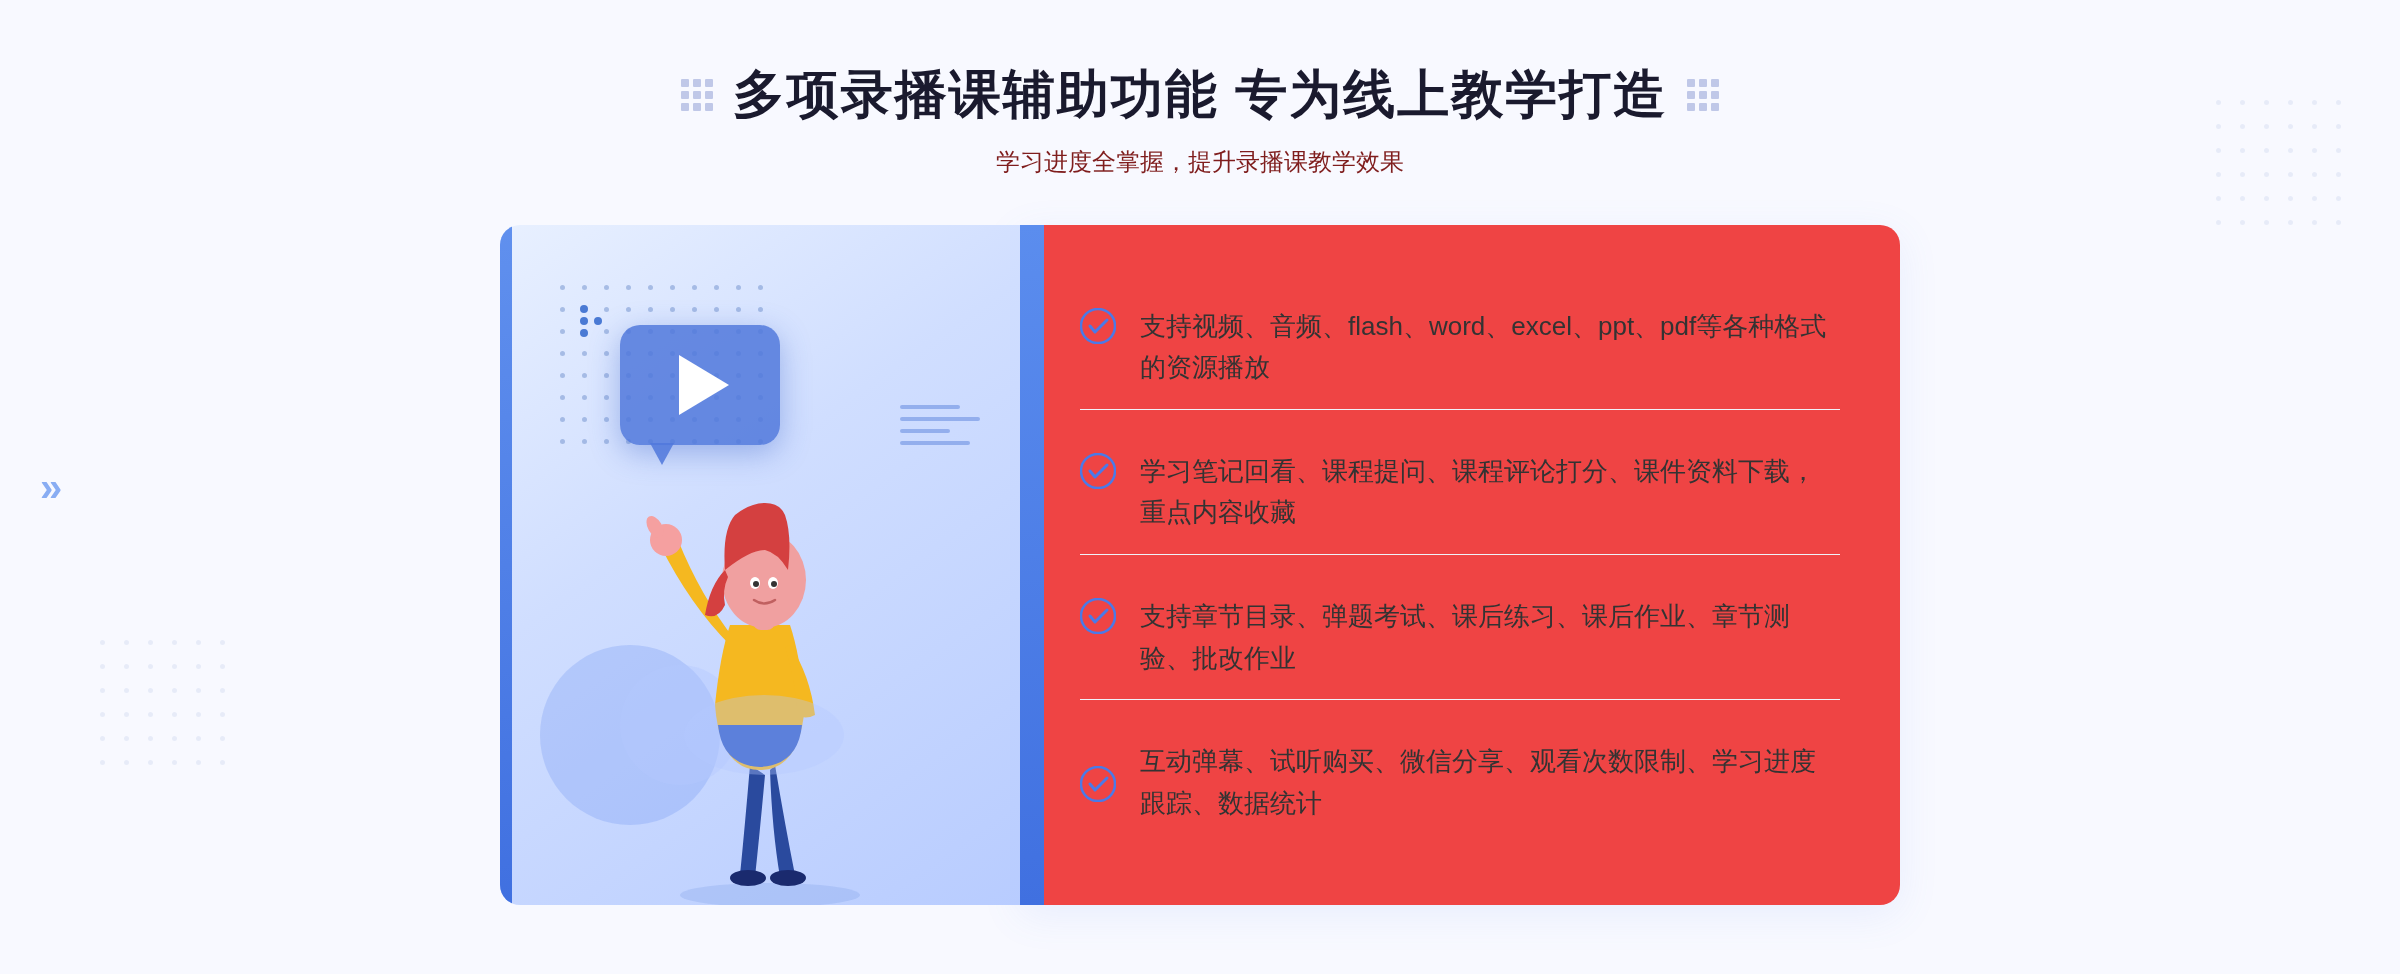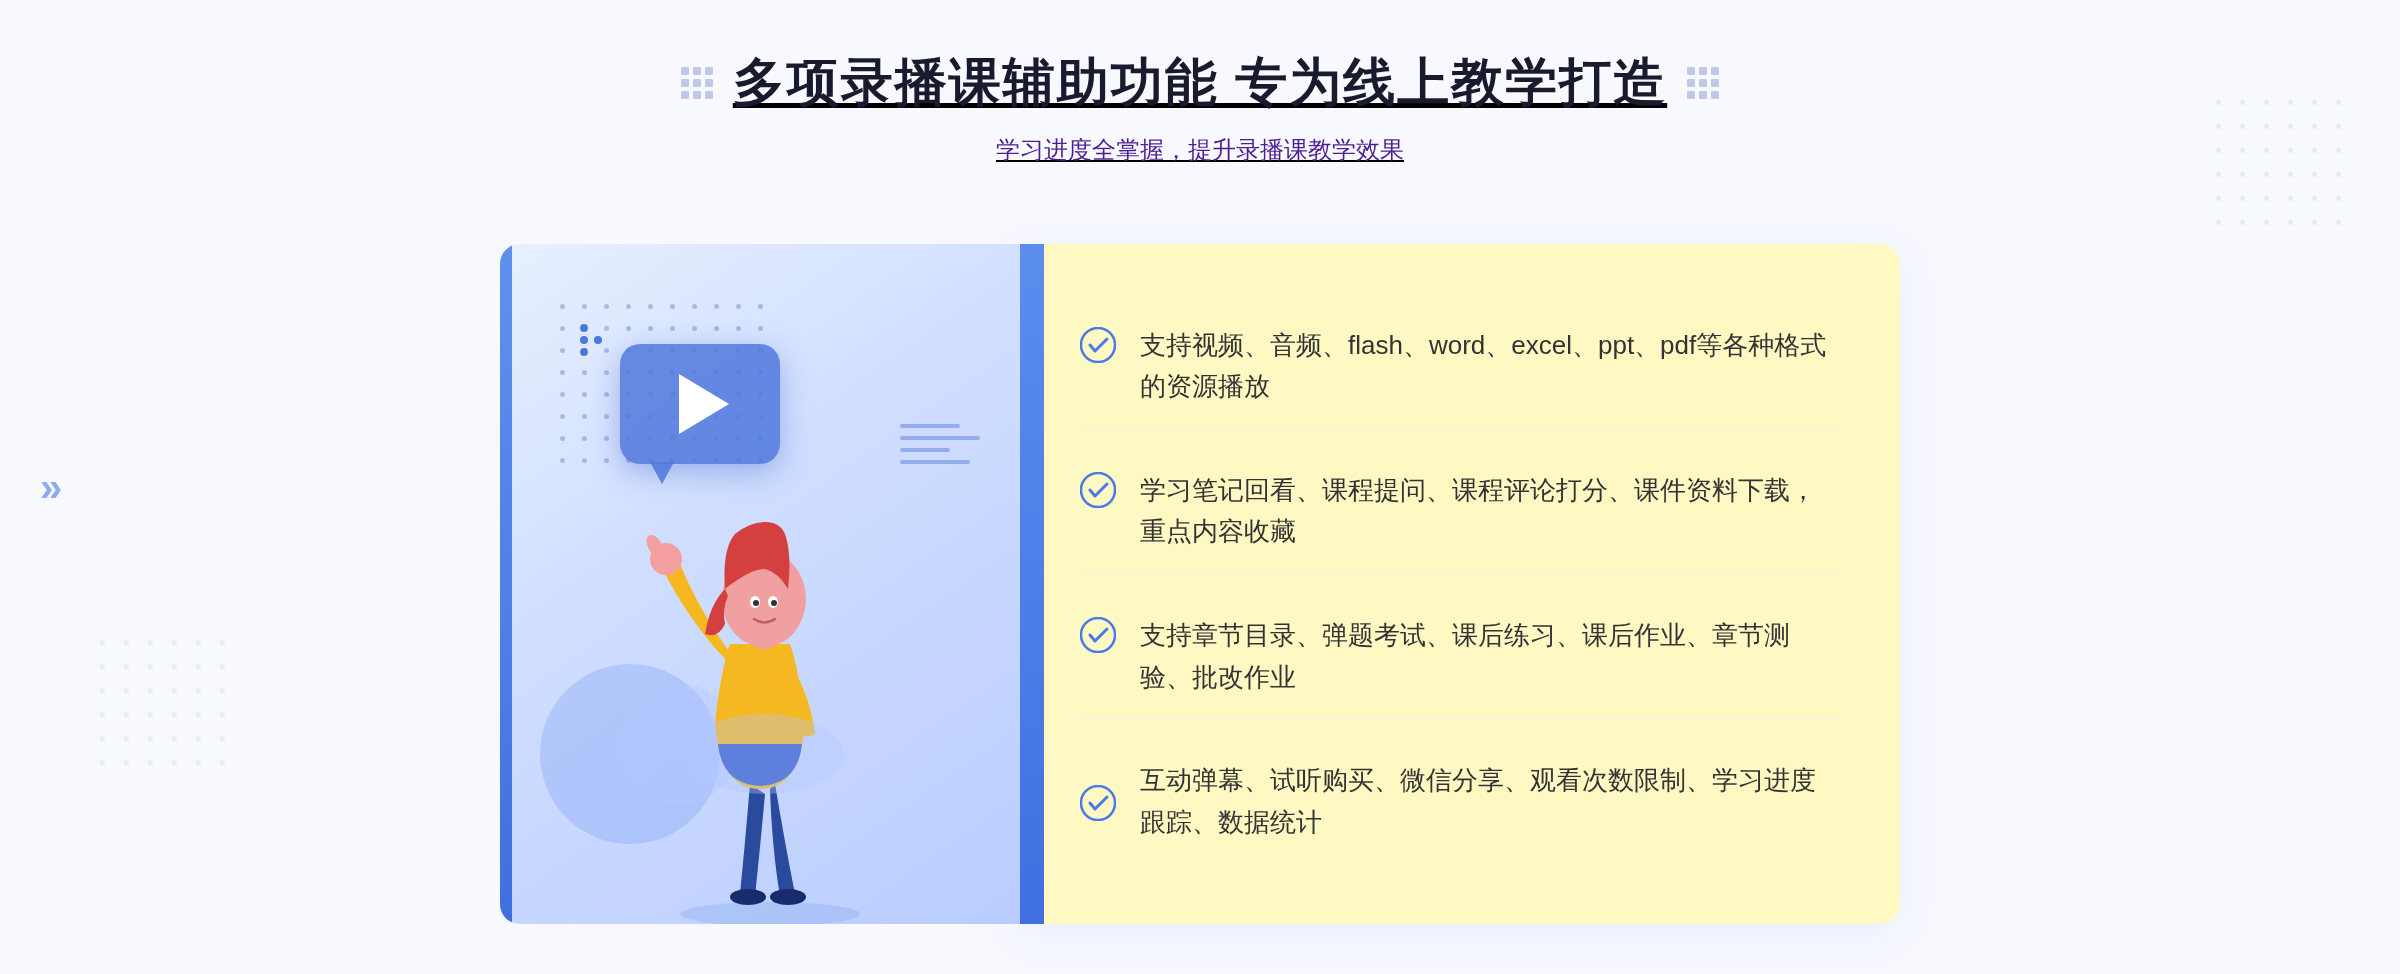--- a/index.html
+++ b/index.html
@@ -22,25 +22,24 @@
       height: 100%;
       background: #f8f9ff;
       position: relative;
       display: flex;
       flex-direction: column;
       align-items: center;
     }
 
     .header-section {
       text-align: center;
-      padding-top: 48px;
-      margin-bottom: 78px;
+      padding-top: 60px;
+      margin-bottom: 47px;
       position: relative;
       z-index: 2;
-      text-decoration: underline;
     }
 
     .header-title-row {
       display: flex;
       align-items: center;
       justify-content: center;
       gap: 20px;
     }
 
     .title-dot-grid {
@@ -60,21 +59,21 @@
 
     .main-title {
       font-size: 52px;
       font-weight: 700;
       color: #1a1a2e;
       letter-spacing: 2px;
     }
 
     .sub-title {
       font-size: 24px;
-      color: #4c1d95;
+      color: #7f1d1d;
       margin-top: 16px;
       font-weight: 400;
     }
 
     .content-section {
       display: flex;
       align-items: stretch;
       width: 1400px;
       position: relative;
       z-index: 2;
@@ -204,21 +203,21 @@
     .sparkle-dot {
       width: 8px;
       height: 8px;
       background: #4a7ad4;
       border-radius: 50%;
     }
 
     
     .features-panel {
       flex: 1;
-      background: #fef9c3;
+      background: #ef4444;
       border-radius: 0 20px 20px 0;
       padding: 50px 60px;
       box-shadow: 0 10px 40px rgba(100, 140, 240, 0.1);
       display: flex;
       flex-direction: column;
       justify-content: space-around;
     }
 
     .feature-item {
       display: flex;

